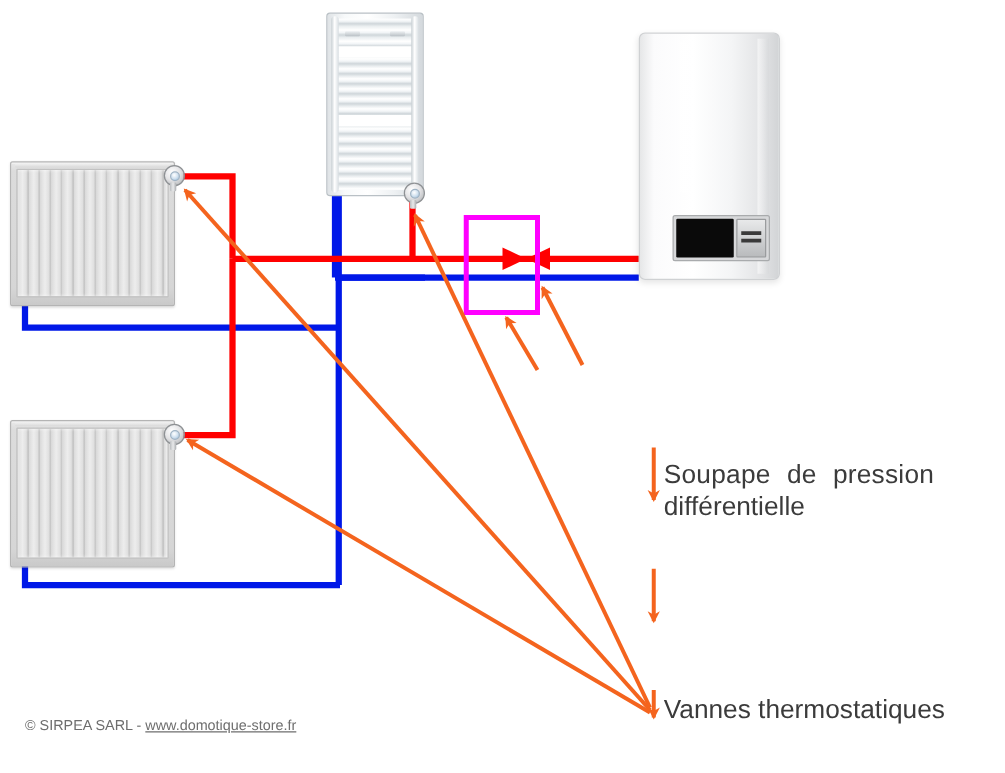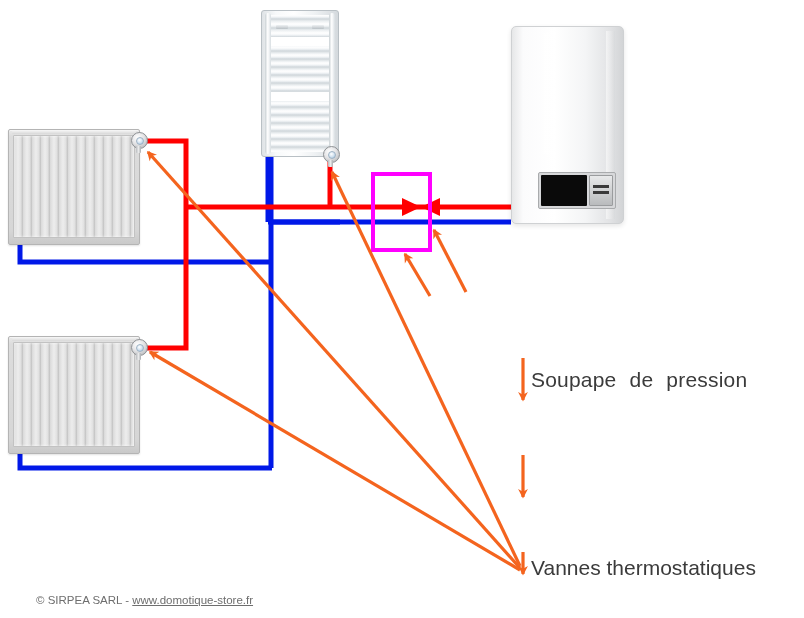--- a/index.html
+++ b/index.html
@@ -191,21 +191,22 @@
 
       <path d="M520 568 L148 152"></path>
       <path d="M520 570 L150 352"></path>
       <path d="M520 566 L332 172"></path>
 
       <path d="M523 552 L523 574"></path>
     </g>
   </svg>
 
   <div class="lbl spread" style="left:531px;top:367px;">Soupape  de  pression</div>
+  <div class="lbl" style="left:531px;top:393px;">différentielle</div>
 
 
   <div class="lbl" style="left:531px;top:555px;">Vannes thermostatiques</div>
 
-  <div class="credit" style="left:20px;top:594px;margin-left:16px;">
+  <div class="credit" style="left:20px;top:575px;">
     <span>© SIRPEA SARL - </span><a href="#">www.domotique-store.fr</a>
   </div>
 
 </div>
 
 </body></html>

